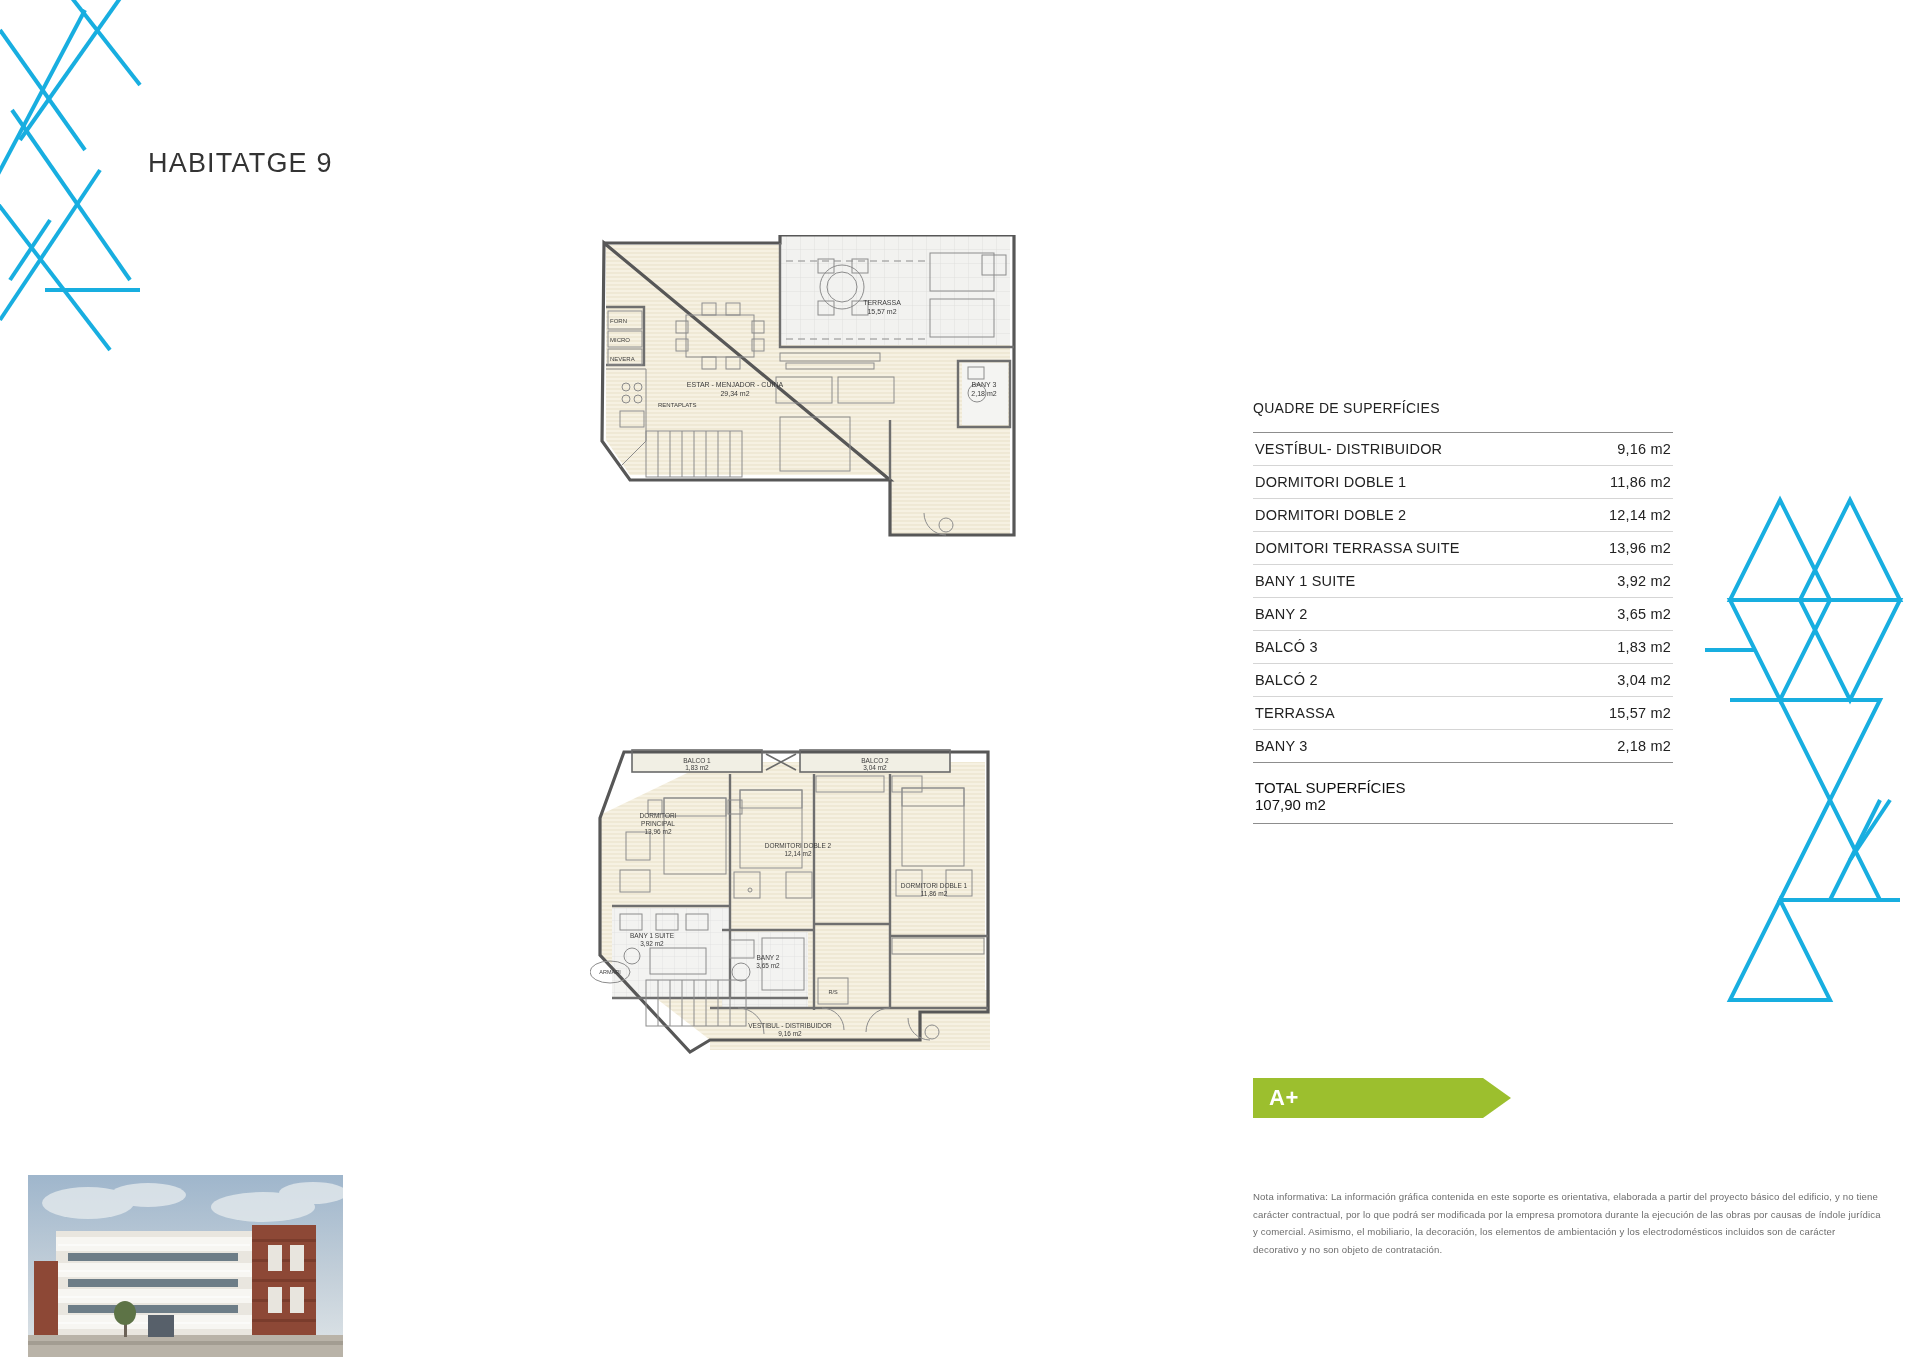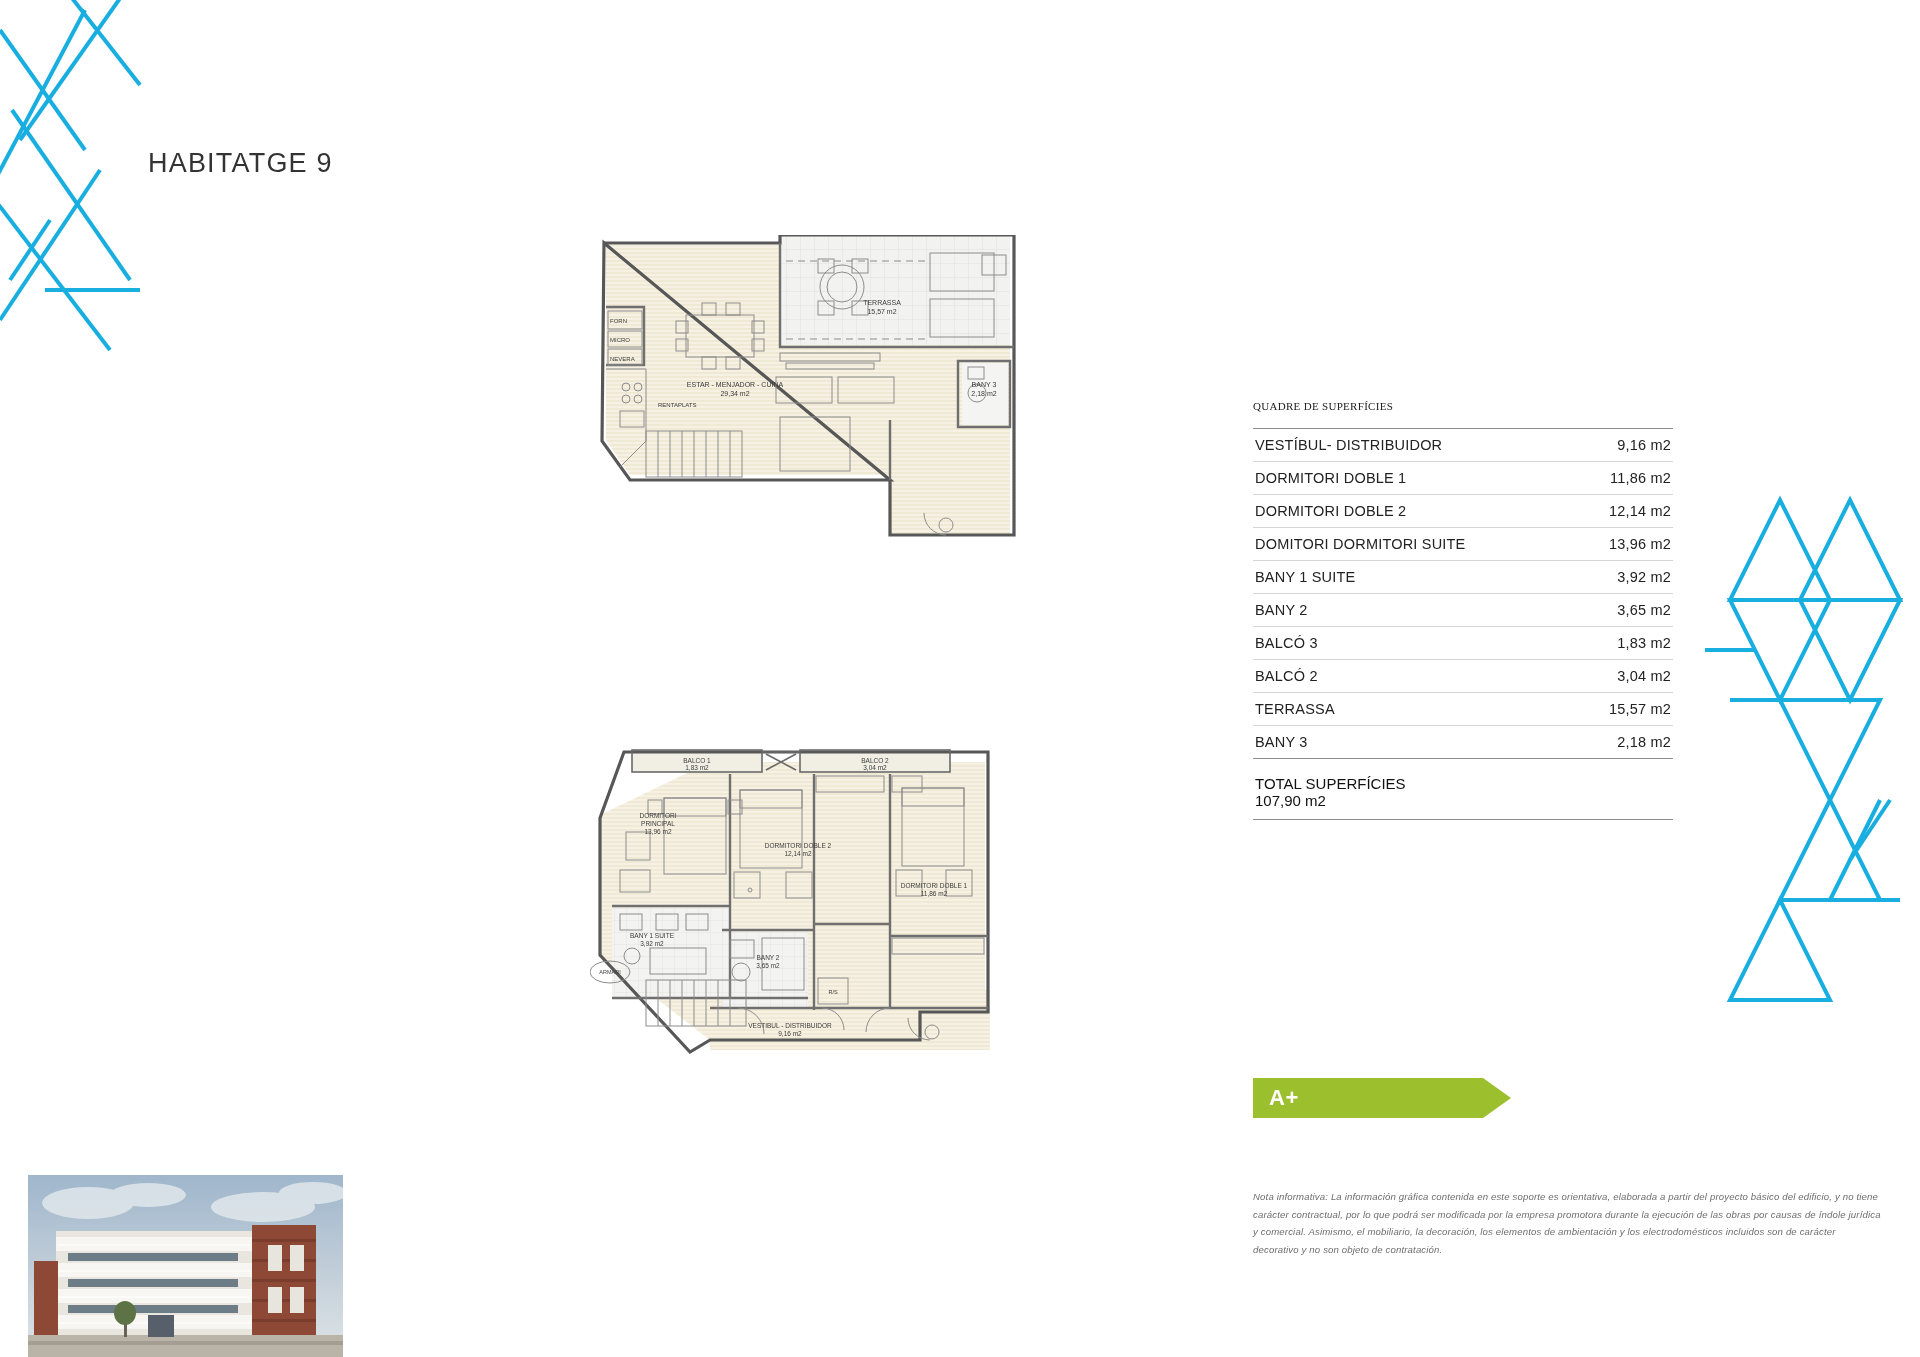--- a/index.html
+++ b/index.html
@@ -24,23 +24,22 @@
 
   
   .plan{position:absolute;}
   .plan svg{display:block;}
 
   
   .surfaces{
     position:absolute;left:1253px;top:400px;width:420px;
   }
   .surfaces h2{
-    font-size:11px;font-weight:400;color:#222;margin:0 0 16px 0;
+    font-size:14px;font-weight:400;color:#222;margin:0 0 16px 0;
     letter-spacing:.3px;
-    font-family:Liberation Serif, serif;
   }
   .rule{height:1px;background:#8d8d8d;width:100%;}
   table.surf{
     border-collapse:collapse;width:100%;font-size:14.5px;color:#222;
   }
   table.surf td{
     padding:8px 2px 8px 2px;border-bottom:1px solid #d5d5d5;
     font-weight:400;letter-spacing:.2px;
   }
   table.surf td.val{text-align:right;}
@@ -62,21 +61,20 @@
   .energy .arrow{
     position:absolute;right:-28px;top:0;width:0;height:0;
     border-top:20px solid transparent;border-bottom:20px solid transparent;
     border-left:28px solid #9cbf2e;
   }
 
   
   .note{
     position:absolute;left:1253px;top:1180px;width:630px;
     font-size:9.6px;line-height:1.85;color:#6d6d6d;letter-spacing:.15px;
-    font-style:italic;
     margin-top:8px;
   }
 
   
   .photo{position:absolute;left:28px;top:1175px;width:315px;height:182px;overflow:hidden;}
   .photo svg{display:block;}
 
   
   .lbl{font-family:"Liberation Sans",sans-serif;}
 </style>
@@ -366,21 +364,21 @@
         </tr>
         <tr>
           <td>DORMITORI DOBLE 1</td>
           <td class="val">11,86 m2</td>
         </tr>
         <tr>
           <td>DORMITORI DOBLE 2</td>
           <td class="val">12,14 m2</td>
         </tr>
         <tr>
-          <td>DOMITORI DORMITORI SUITE</td>
+          <td>DOMITORI TERRASSA SUITE</td>
           <td class="val">13,96 m2</td>
         </tr>
         <tr>
           <td>BANY 1 SUITE</td>
           <td class="val">3,92 m2</td>
         </tr>
         <tr>
           <td>BANY 2</td>
           <td class="val">3,65 m2</td>
         </tr>

